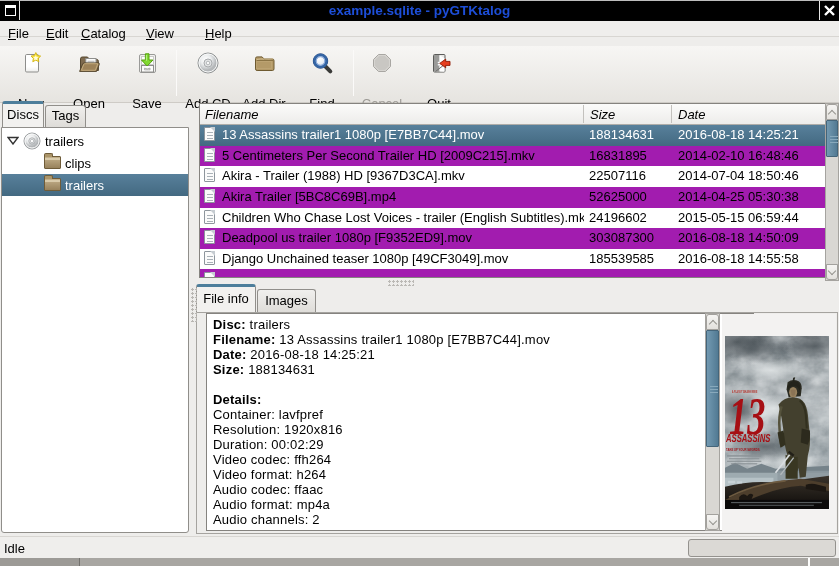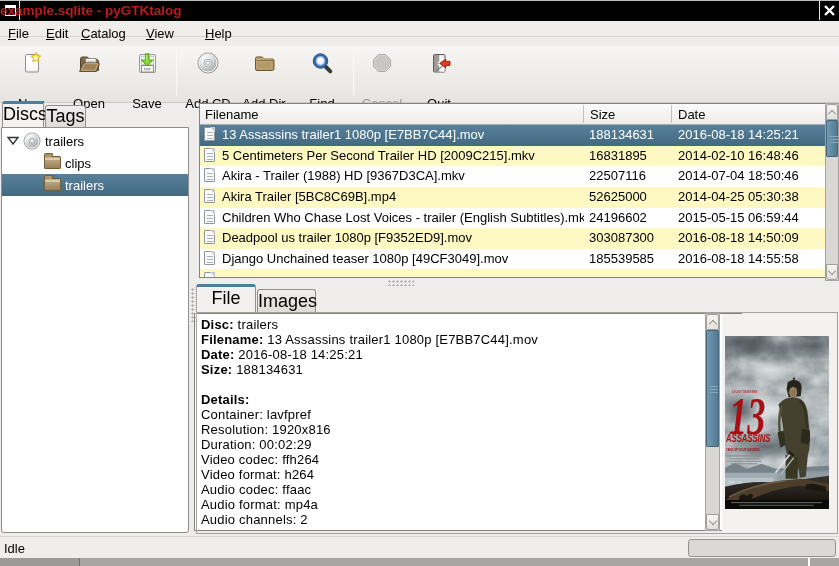--- a/index.html
+++ b/index.html
@@ -5,75 +5,75 @@
 * { margin:0; padding:0; box-sizing:border-box; }
 html,body { width:839px; height:566px; overflow:hidden; }
 body { font-family:"Liberation Sans", sans-serif; background:#eeedeb; position:relative; }
 .abs { position:absolute; }
 
 
 #titlebar { left:0; top:0; width:839px; height:21px; background:#000; border-top:1px solid #bdbdbd; }
 #winbtn { left:1px; top:1px; width:19px; height:19px; background:#000; border-right:1px solid #e6e6e6; }
 #winbtn .sq { position:absolute; left:4px; top:4px; width:11px; height:11px; border:1.5px solid #fff; background:#000; }
 #winbtn .sq i { position:absolute; left:-1.5px; top:-1.5px; width:11px; height:3.5px; background:#fff; display:block;}
-#title { left:0; top:3px; width:839px; color:#b91c1c; font-size:13.5px; font-weight:bold; }
+#title { left:0; top:3px; width:839px; text-align:center; color:#1d4ed8; font-size:13.5px; font-weight:bold; }
 #closebtn { left:819px; top:1px; width:19px; height:19px; border-left:1px solid #e6e6e6; }
 
 
 #menubar { left:0; top:21px; width:839px; height:16px; background:#efeeec; border-bottom:1px solid #d8d6d2; font-size:13px; color:#000; }
 #menubar span { position:absolute; top:5px; }
 #menubar u { text-decoration:underline; }
 
 
 #toolbar { left:0; top:46px; width:839px; height:57px; background:linear-gradient(#f7f6f4,#e6e4e0); border-bottom:1px solid #cecbc6; }
 .tbtn { position:absolute; top:5px; width:58px; text-align:center; }
 .tbtn svg { display:block; margin:0 auto; }
 .tbtn .lbl { font-size:13px; color:#000; margin-top:21px; }
 .tbtn.dis .lbl { color:#9c9a95; }
 .tsep { position:absolute; top:4px; width:1px; height:46px; background:#cbc9c4; border-right:1px solid #fbfaf9; }
 
 
-.tab { position:absolute; border:1px solid #918f8b; border-bottom:none; border-radius:3px 3px 0 0; background:linear-gradient(#f0efed,#dedcd8); font-size:18px; text-align:center; color:#000; }
+.tab { position:absolute; border:1px solid #918f8b; border-bottom:none; border-radius:3px 3px 0 0; background:linear-gradient(#f0efed,#dedcd8); font-size:13px; text-align:center; color:#000; }
 .tab.active { background:#f2f1ef; border-top:3px solid #4d7e9b; }
 #treebox { left:1px; top:127px; width:188px; height:406px; background:#fff; border:1px solid #908e8a; border-radius:0 0 3px 3px; }
 .trow { position:absolute; left:0; width:186px; height:21px; font-size:13px; color:#000; }
 .trow .txt { position:absolute; top:3px; }
 .trow .fic { position:absolute; left:42px; top:3px; width:17px; height:13px; background:linear-gradient(#c3b08b,#98825c); border:1px solid #6f5c39; border-radius:1px; }
 .trow .fic:before { content:""; position:absolute; left:-1px; top:-4px; width:7px; height:3px; background:#ab9569; border:1px solid #6f5c39; border-bottom:none; border-radius:2px 2px 0 0; }
 .trow .fic:after { content:""; position:absolute; left:0; top:1px; width:15px; height:2px; background:#d9cbab; }
 #tsel { position:absolute; left:0; top:46px; width:186px; height:22px; background:linear-gradient(#58809b,#436981); color:#fff; }
 
 
 #listpane { left:199px; top:103px; width:640px; height:175px; background:#fff; border:1px solid #85837f; overflow:hidden; }
 #listhdr { position:absolute; left:0; top:0; width:638px; height:21px; background:linear-gradient(#fbfbfa,#edecea); border-bottom:1px solid #aeaca8; }
-#listhdr .ht { position:absolute; top:3px; font-size:13px; color:#000; }
+#listhdr .ht { position:absolute; top:3px; font-size:13px; color:#000;font-style:italic; }
 #listhdr .hsep { position:absolute; top:2px; width:1px; height:19px; background:#c3c1bd; }
 .lrow { position:absolute; left:0; width:625px; height:20.6px; font-size:13px; color:#000; }
-.lrow.alt { background:#fef9c3; }
+.lrow.alt { background:#a21caf; }
 .lrow.sel { background:linear-gradient(#58809b,#436981); color:#fff; }
 .lrow .fn { position:absolute; left:22px; top:2px; white-space:nowrap; overflow:hidden; width:362px; }
 .lrow .sz { position:absolute; left:389px; top:2px; }
 .lrow .dt { position:absolute; left:478px; top:2px; }
 .lrow .dic { position:absolute; left:4px; top:2px; width:11px; height:14px; background:#fbfbfb; border:1px solid #8d959c; border-radius:1px; }
 .lrow .dic:before { content:""; position:absolute; right:-1px; top:-1px; border-style:solid; border-width:0 5px 5px 0; border-color:transparent #c6ccd1 transparent transparent; }
 .lrow .dic:after { content:""; position:absolute; left:2px; top:4px; width:6px; height:1px; background:#aab2b8; box-shadow:0 3px 0 #aab2b8, 0 6px 0 #aab2b8; }
 
 
 .sbar { position:absolute; background:#d9d7d3; border:1px solid #a5a39f; }
 .sbtn { position:absolute; left:0; width:100%; height:16px; background:linear-gradient(#f6f5f3,#e3e1dd); border:1px solid #a3a19d; }
 .sbtn.top { border-radius:3px 3px 0 0; }
 .sbtn.bot { border-radius:0 0 3px 3px; }
 .sthumb { position:absolute; left:0; width:100%; background:linear-gradient(90deg,#7299b1,#527a93); border:1px solid #44657a; border-radius:1px; }
 .grip { position:absolute; left:3px; width:8px; height:1px; background:#31505f; border-bottom:1px solid #88a9bc;}
 .arr { display:block; width:6px; height:6px; border-top:1.5px solid #96948f; border-right:1.5px solid #96948f; }
 .arr.up { margin:6px auto 0; transform:rotate(-45deg); }
 .arr.dn { margin:3px auto 0; transform:rotate(135deg); }
 
 
-#infobox { left:194px; top:313px; width:548px; height:218px; background:#fff; border:1px solid #85837f; font-size:13px; color:#000; line-height:15px; padding:3px 0 0 6px; letter-spacing:0.2px; }
+#infobox { left:206px; top:313px; width:548px; height:218px; background:#fff; border:1px solid #85837f; font-size:13px; color:#000; line-height:15px; padding:3px 0 0 6px; letter-spacing:0.2px; }
 #poster { left:725px; top:336px; width:104px; height:173px; }
 
 
 #statusbar { left:0; top:536px; width:839px; height:22px; background:#efeeec; border-top:1px solid #d8d6d2; }
 #statusbar .idle { position:absolute; left:4px; top:4px; font-size:13px; color:#000; }
 #pbox { position:absolute; left:688px; top:2px; width:148px; height:18px; background:#dbd9d5; border:1px solid #94928e; border-radius:3px; }
 #bstrip { left:0; top:558px; width:839px; height:8px; background:#a8a6a2; }
 </style>
 </head>
 <body>

